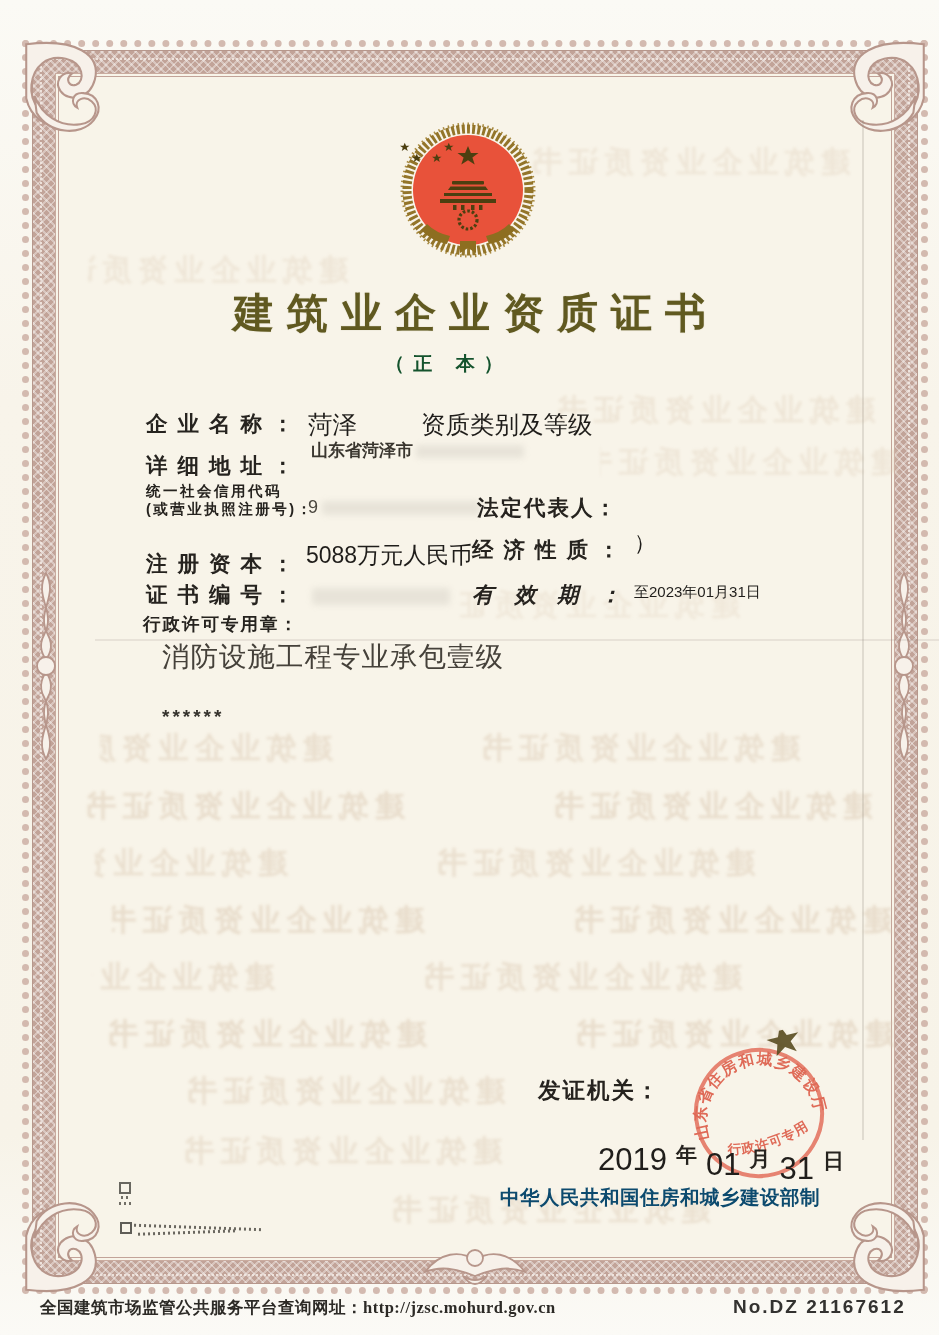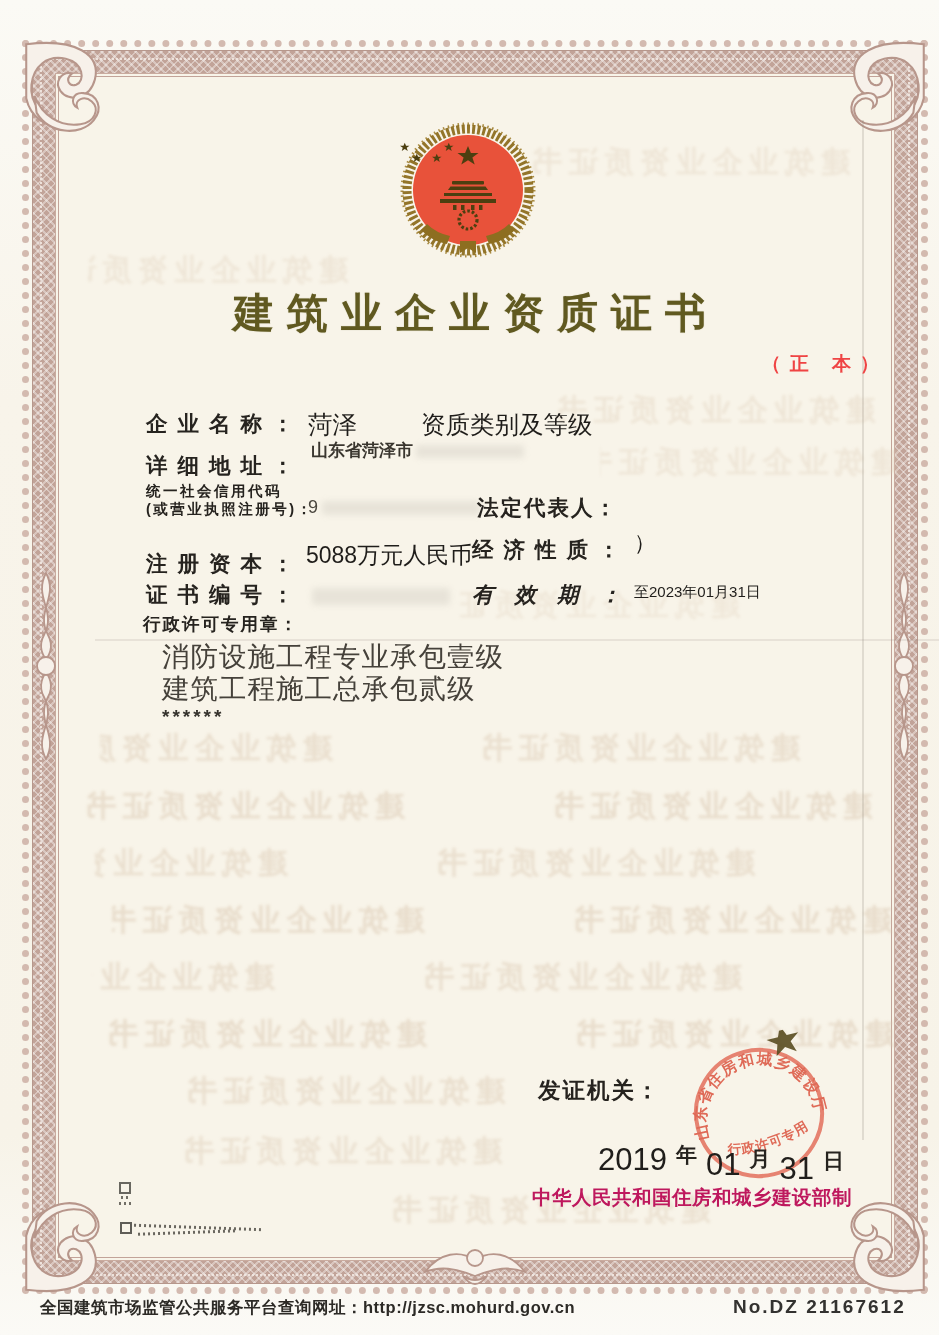--- a/index.html
+++ b/index.html
@@ -42,22 +42,22 @@
   }
 
   
   .crease-v{position:absolute;left:862px;top:120px;width:2px;height:1020px;background:rgba(140,130,120,.22);}
   .crease-h{position:absolute;left:95px;top:639px;width:844px;height:2px;background:rgba(140,130,120,.15);}
 
   
   .emblem{left:393px;top:120px;width:150px;height:150px;}
   .title{left:0;top:286px;width:939px;text-align:center;font-size:41px;font-weight:bold;
     color:#605920;letter-spacing:13px;text-indent:13px;text-shadow:0 0 1px rgba(96,89,32,.4);}
-  .subtitle{left:0;top:351px;width:888px;text-align:right;font-size:19px;font-weight:bold;
-    color:#ef4444;letter-spacing:9px;text-indent:9px;}
+  .subtitle{left:0;top:351px;width:888px;text-align:center;font-size:19px;font-weight:bold;
+    color:#14532d;letter-spacing:9px;text-indent:9px;}
 
   
   .lbl{font-weight:bold;color:#26231f;white-space:nowrap;}
   .lbl4{font-size:21.5px;letter-spacing:10px;}
   .lbl-small{font-size:14.5px;letter-spacing:2.5px;line-height:1.25;}
   .lbl-legal{font-size:21.5px;letter-spacing:2px;}
   .lbl-valid{font-size:21.5px;letter-spacing:21px;font-style:italic;}
   .lbl-qual{font-size:17.5px;letter-spacing:2px;}
   .val{color:#1f1d1a;white-space:nowrap;}
   .smudge{display:inline-block;background:#c9c4ba;opacity:.35;filter:blur(3px);border-radius:3px;vertical-align:middle;}
@@ -65,30 +65,30 @@
 
   .quals{left:162px;top:641px;font-size:27.5px;color:#45413a;line-height:1.18;letter-spacing:1px;white-space:nowrap;}
   .stars{left:162px;top:706px;font-size:19px;font-weight:bold;color:#35322c;letter-spacing:3px;}
 
   
   .issuer{left:538px;top:1075px;font-size:22.5px;font-weight:bold;letter-spacing:2px;}
   .seal{left:688px;top:1038px;width:142px;height:150px;transform:rotate(-14deg);opacity:.92;}
   .date-row{left:598px;top:1138px;white-space:nowrap;}
   .d-num{display:inline-block;font-size:31px;color:#201e1b;position:relative;}
   .d-char{display:inline-block;font-size:21px;font-weight:bold;position:relative;margin:0 9px;}
-  .madeby{left:532px;top:1184px;width:320px;text-align:center;font-size:19.5px;font-weight:bold;
-    font-family:"Liberation Serif",serif;letter-spacing:.5px;color:#be185d;}
+  .madeby{left:500px;top:1184px;width:320px;text-align:center;font-size:19.5px;font-weight:bold;
+    font-family:"Liberation Serif",serif;letter-spacing:.5px;color:#0c4a6e;}
 
   
   .qr{position:absolute;opacity:.75;}
   .qr .sq{position:absolute;border:2px solid #3a3833;width:8px;height:8px;}
   .qr .dotline{position:absolute;background:repeating-linear-gradient(90deg,#46433c 0 2px,transparent 2px 5px);height:3px;filter:blur(.4px);}
 
   
-  .footer-url{left:40px;top:1297px;font-size:16.5px;font-weight:bold;font-family:Liberation Sans, sans-serif;color:#2c2a26;letter-spacing:.5px;}
+  .footer-url{left:40px;top:1297px;font-size:16.5px;font-weight:bold;font-family:Liberation Serif, serif;color:#2c2a26;letter-spacing:.5px;}
   .footer-serial{left:733px;top:1296px;font-size:19px;font-weight:bold;letter-spacing:2px;color:#333230;}
 </style>
 </head>
 <body>
 
 <div class="frame">
   <div class="lace"></div>
   <div class="band"></div>
   <div class="inner"></div>
 
@@ -234,21 +234,20 @@
 
 <div class="abs lbl lbl4" style="left:146px;top:580px;">证书编号：</div>
 <span class="abs smudge" style="left:312px;top:588px;width:138px;height:17px;"></span>
 <div class="abs lbl lbl-valid" style="left:472px;top:580px;">有效期：</div>
 <div class="abs val" style="left:634px;top:583px;font-size:15px;font-weight:500;">至2023年01月31日</div>
 
 <div class="abs lbl lbl-qual" style="left:143px;top:612px;">行政许可专用章：</div>
 
 <div class="abs quals">
   <div>消防设施工程专业承包壹级</div>
-  <div>建筑工程施工总承包贰级</div>
 </div>
 <div class="abs stars">******</div>
 
 <div class="abs issuer">发证机关：</div>
 
 <div class="abs seal">
   <svg viewBox="0 0 142 150" width="142" height="150">
     <circle cx="71" cy="75" r="63" fill="none" stroke="#e06450" stroke-width="4" opacity=".85"></circle>
     <path id="sealArc" d="M 17 92 A 55 55 0 1 1 125 92" fill="none"></path>
     <text font-size="15.5" font-weight="bold" fill="#dd5f4b" letter-spacing="1.5" font-family="Liberation Sans, sans-serif">

